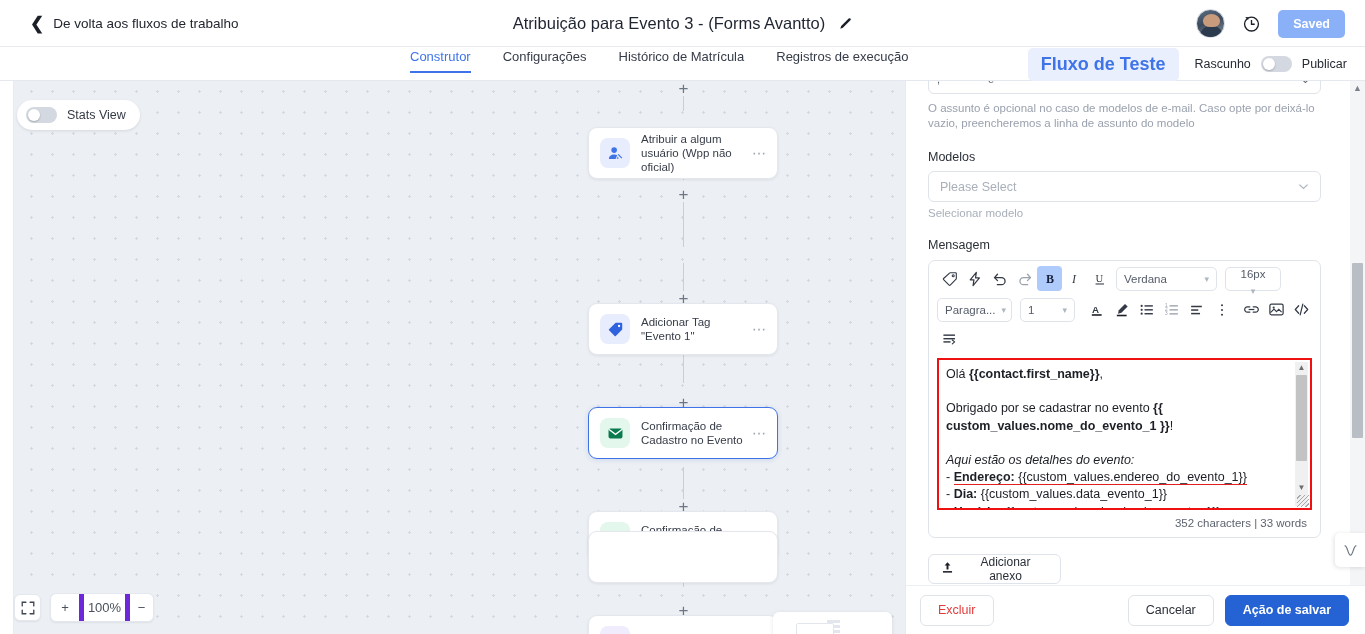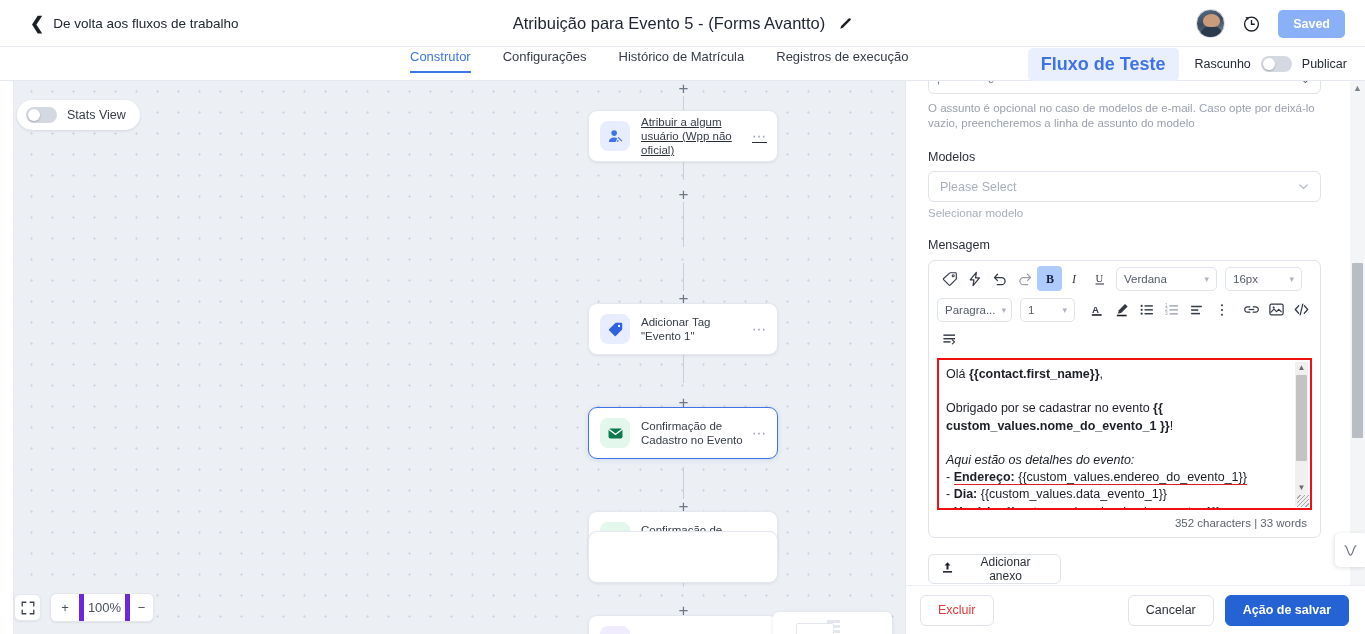--- a/index.html
+++ b/index.html
@@ -285,21 +285,21 @@
 <body>
 
 <div id="app">
 
   <div class="topbar">
     <div class="back-link">
       <span class="back-chevron">❮</span>
       <span class="back-text">De volta aos fluxos de trabalho</span>
     </div>
     <div class="title-wrap">
-      <span class="wf-title">Atribuição para Evento 5 - (Forms Avantto)</span>
+      <span class="wf-title">Atribuição para Evento 3 - (Forms Avantto)</span>
       <span class="pencil-icon">
         <svg width="14" height="14" viewBox="0 0 16 16">
             <path d="M12.2 1.8a1.4 1.4 0 0 1 2 2L5.6 12.4 2.6 13.4l1-3z" fill="#1b1f26"></path>
           </svg>
       </span>
     </div>
     <div class="topbar-right">
       <div class="avatar"></div>
       <span class="clock-icon">
         <svg width="19" height="19" viewBox="0 0 20 20">
@@ -351,21 +351,21 @@
     <div class="vline" style="top:454px;height:52px;"></div>
     <div class="vline" style="top:522px;height:31px;"></div>
 
     <div class="plus-node" style="top:0px;">+</div>
     <div class="plus-node" style="top:106px;">+</div>
     <div class="plus-node" style="top:210px;">+</div>
     <div class="plus-node" style="top:314px;">+</div>
     <div class="plus-node" style="top:418px;">+</div>
     <div class="plus-node" style="top:522px;">+</div>
 
-    <div class="node" style="top:29px;height:52px;text-decoration:underline;">
+    <div class="node" style="top:46px;height:52px;">
       <div class="node-icon blue">
         <svg width="17" height="17" viewBox="0 0 20 20">
             <circle cx="8.4" cy="6" r="3.3" fill="#3f74e8"></circle>
             <path d="M2.2 16.4c0-3.2 2.8-5.2 6.2-5.2 1.4 0 2.7.35 3.7.95l-2 4.25z" fill="#3f74e8"></path>
             <path d="M13.6 10.6l4.4 4.4-1 1-4.4-4.4z" fill="#3f74e8"></path>
             <path d="M11.5 16.4l.9-2.5 1.7 1.7z" fill="#3f74e8"></path>
           </svg>
       </div>
       <div class="node-label">Atribuir a algum usuário (Wpp não oficial)</div>
       <div class="node-dots">⋯</div>
@@ -511,21 +511,21 @@
           <div class="tb-btn">
             <svg width="16" height="16" viewBox="0 0 18 18">
                 <text x="4" y="12.4" font-family="Liberation Serif, serif" font-size="12" fill="#333a45">U</text>
                 <path d="M4 14.6h9.5" stroke="#333a45" stroke-width="1.2"></path>
               </svg>
           </div>
           <div class="tb-sel" style="width:101px;">
             <span style="flex:1">Verdana</span>
             <span class="caret">▾</span>
           </div>
-          <div class="tb-sel" style="width:77px;">
+          <div class="tb-sel" style="width:56px;flex-direction:column;">
             <span style="flex:1">16px</span>
             <span class="caret">▾</span>
           </div>
         </div>
 
         <div class="tb-row" style="padding-top:6px;">
           <div class="tb-sel" style="width:75px;margin-left:0;">
             <span style="flex:1">Paragra...</span>
             <span class="caret">▾</span>
           </div>

